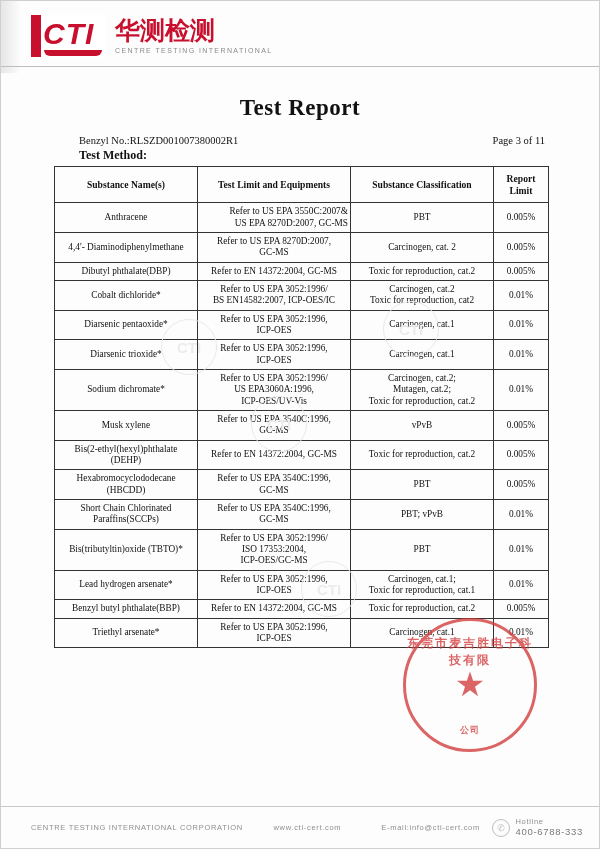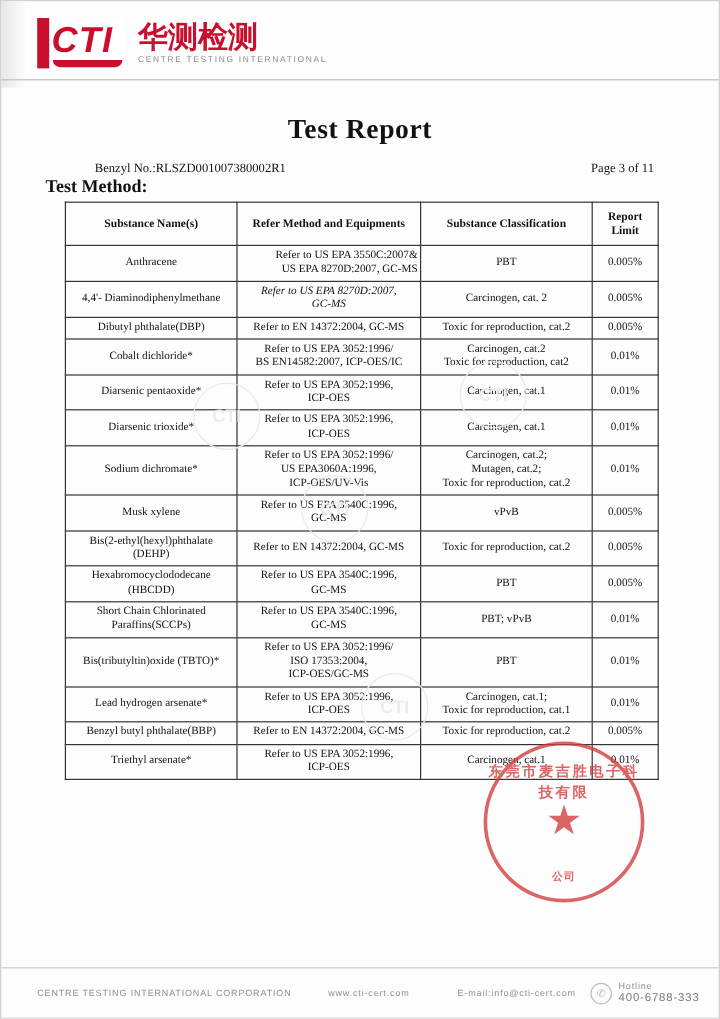--- a/index.html
+++ b/index.html
@@ -110,23 +110,23 @@
   .meta {
     display: flex;
     justify-content: space-between;
     font-size: 10.5px;
     padding: 0 54px 0 78px;
     margin-bottom: 2px;
   }
   .meta .report-no { font-weight: normal; }
   .meta .page-no { font-weight: normal; }
   .method-label {
-    font-size: 15px;
-    font-weight: bold;
-    padding-left: 37px;
+    font-size: 12px;
+    font-weight: bold;
+    padding-left: 78px;
     margin-bottom: 3px;
   }
   
   .table-wrap {
     padding: 0 53px 0 53px;
   }
   table.report {
     width: 494px;
     border-collapse: collapse;
     table-layout: fixed;
@@ -277,36 +277,36 @@
     <table class="report">
       <colgroup>
         <col class="c1">
           <col class="c2">
           <col class="c3">
           <col class="c4">
       </colgroup>
       <thead>
         <tr>
           <th>Substance Name(s)</th>
-          <th>Refer Method and Equipments</th>
+          <th>Test Limit and Equipments</th>
           <th>Substance Classification</th>
           <th>Report Limit</th>
         </tr>
       </thead>
       <tbody>
           <tr>
             <td style="white-space: pre-line;">Anthracene</td>
             <td style="white-space: pre-line; text-align: right;">Refer to US EPA 3550C:2007&amp;
 US EPA 8270D:2007, GC-MS</td>
             <td style="white-space: pre-line;">PBT</td>
             <td style="white-space: pre-line;">0.005%</td>
           </tr>
           <tr>
             <td style="white-space: pre-line;">4,4'- Diaminodiphenylmethane</td>
-            <td style="white-space: pre-line; font-style: italic;">Refer to US EPA 8270D:2007,
+            <td style="white-space: pre-line;">Refer to US EPA 8270D:2007,
 GC-MS</td>
             <td style="white-space: pre-line;">Carcinogen, cat. 2</td>
             <td style="white-space: pre-line;">0.005%</td>
           </tr>
           <tr>
             <td style="white-space: pre-line;">Dibutyl phthalate(DBP)</td>
             <td style="white-space: pre-line;">Refer to EN 14372:2004, GC-MS</td>
             <td style="white-space: pre-line;">Toxic for reproduction, cat.2</td>
             <td style="white-space: pre-line;">0.005%</td>
           </tr>

